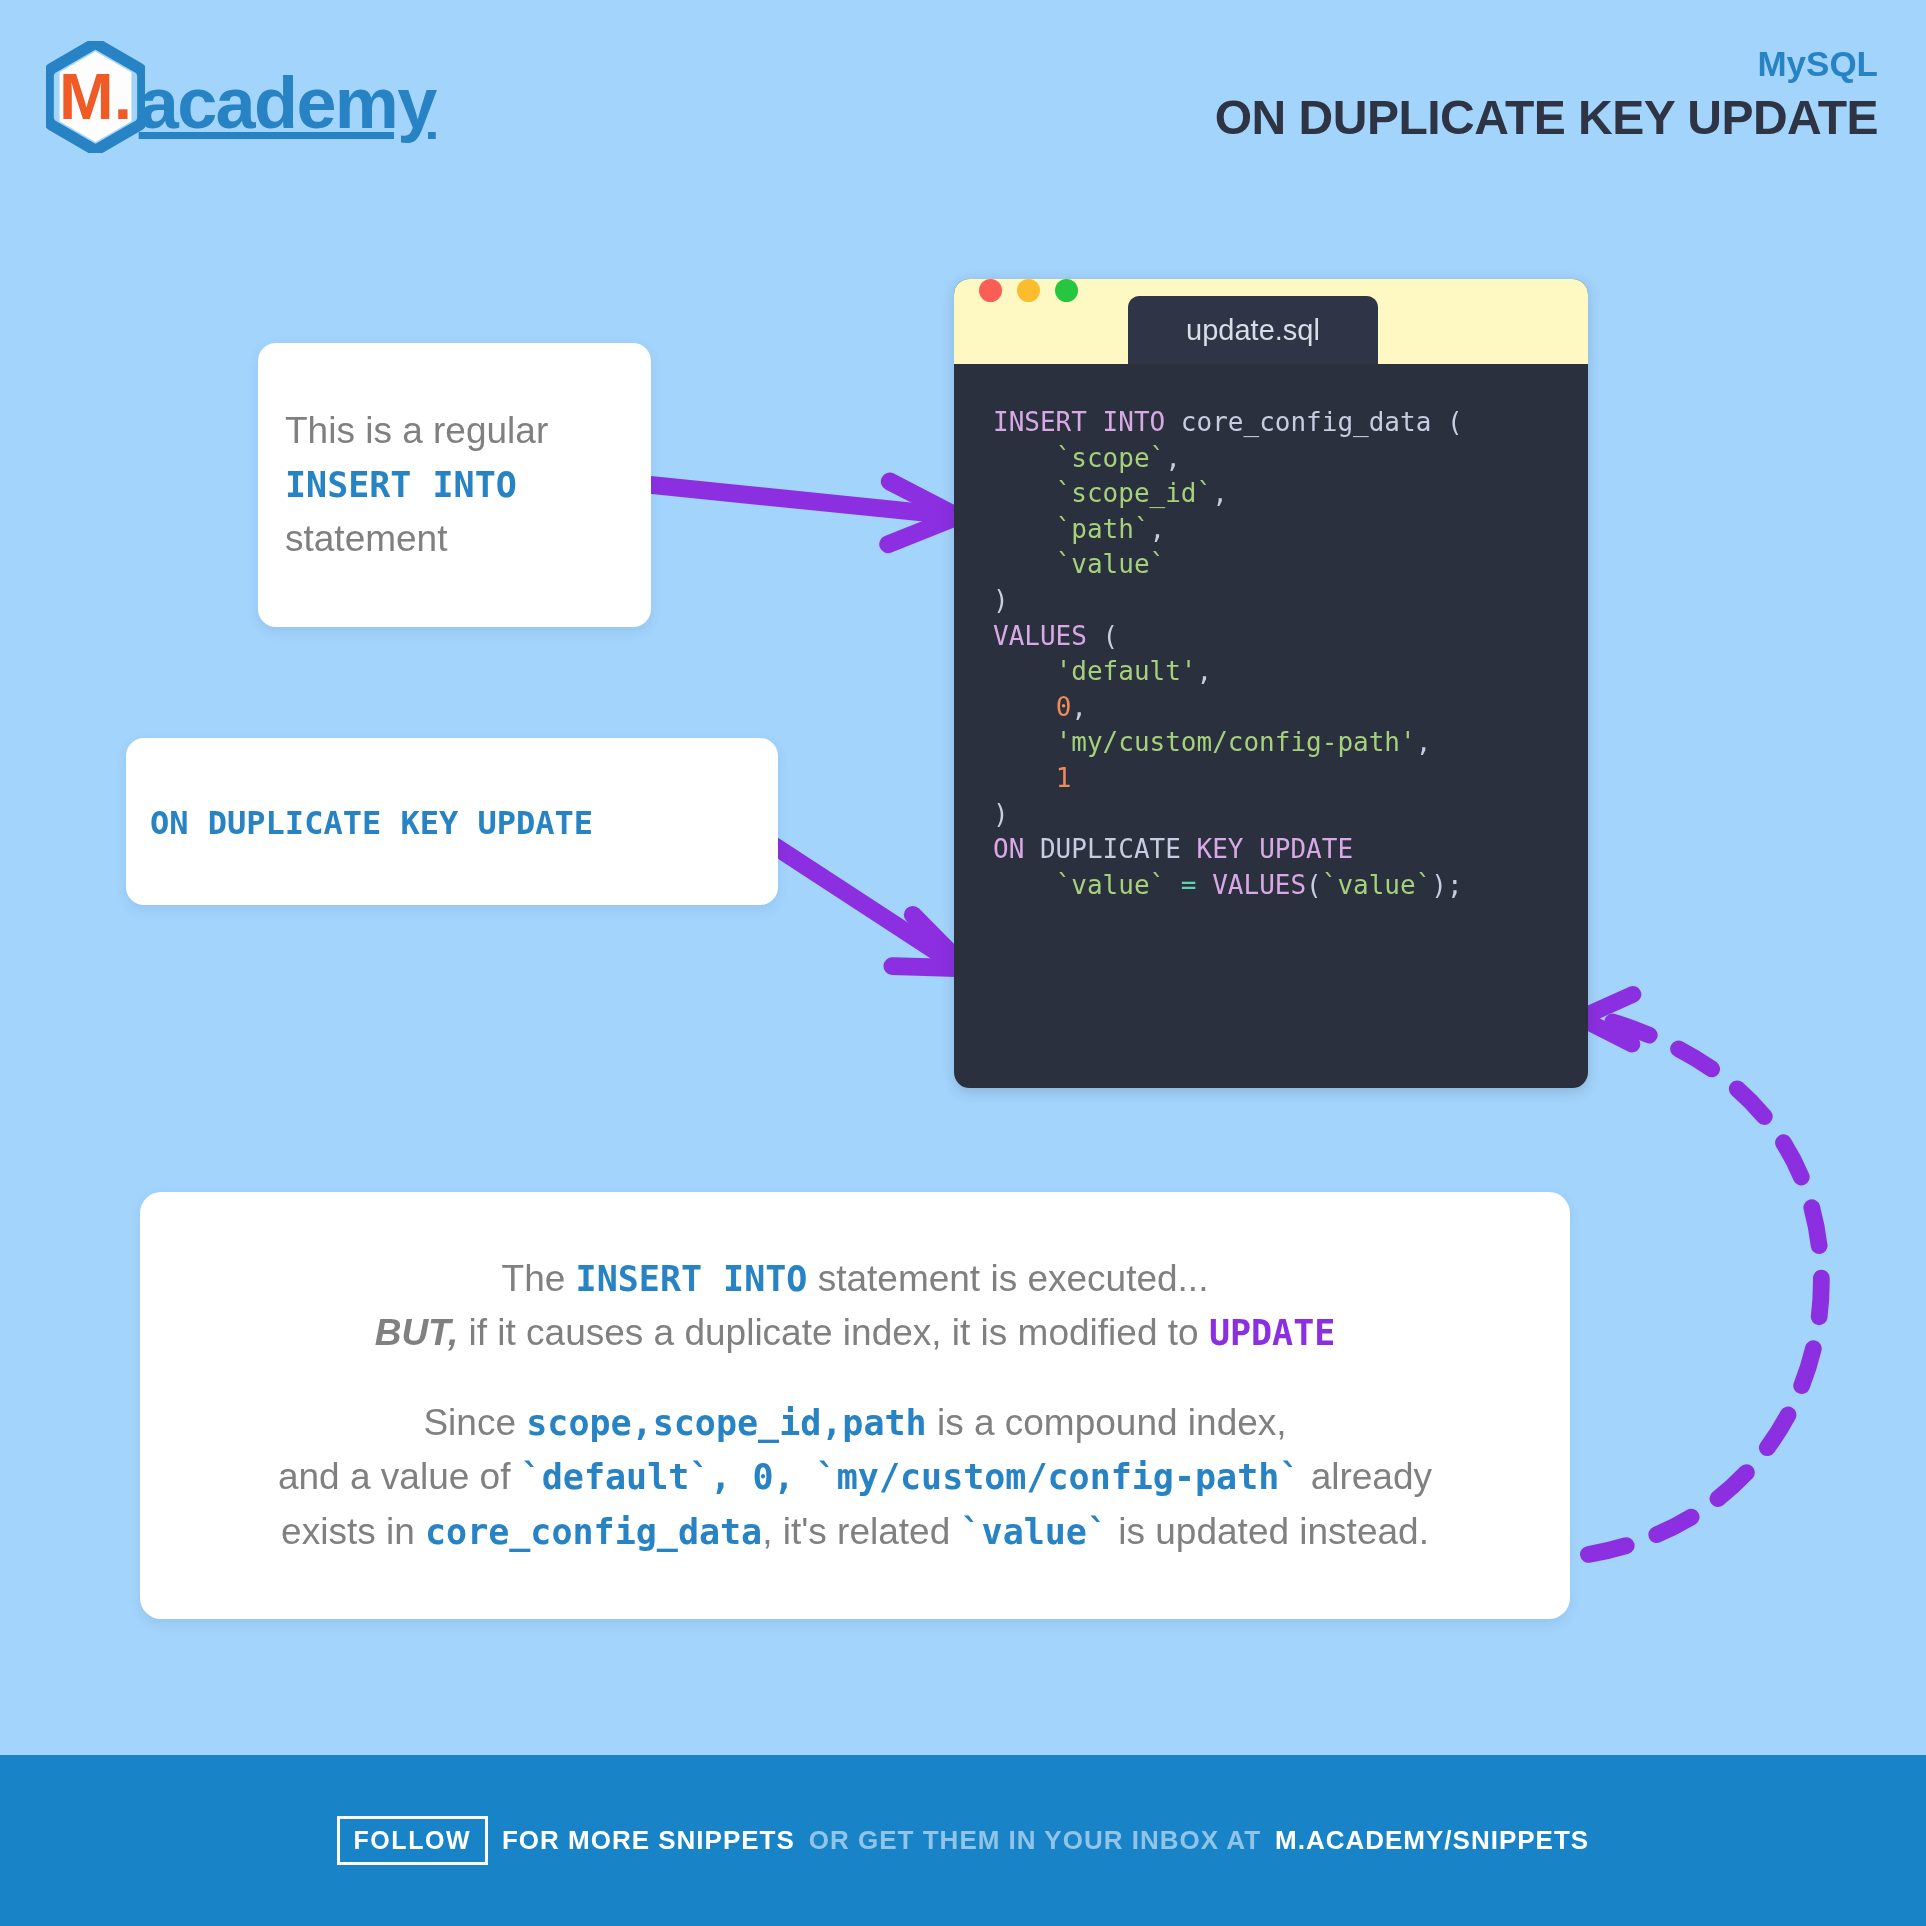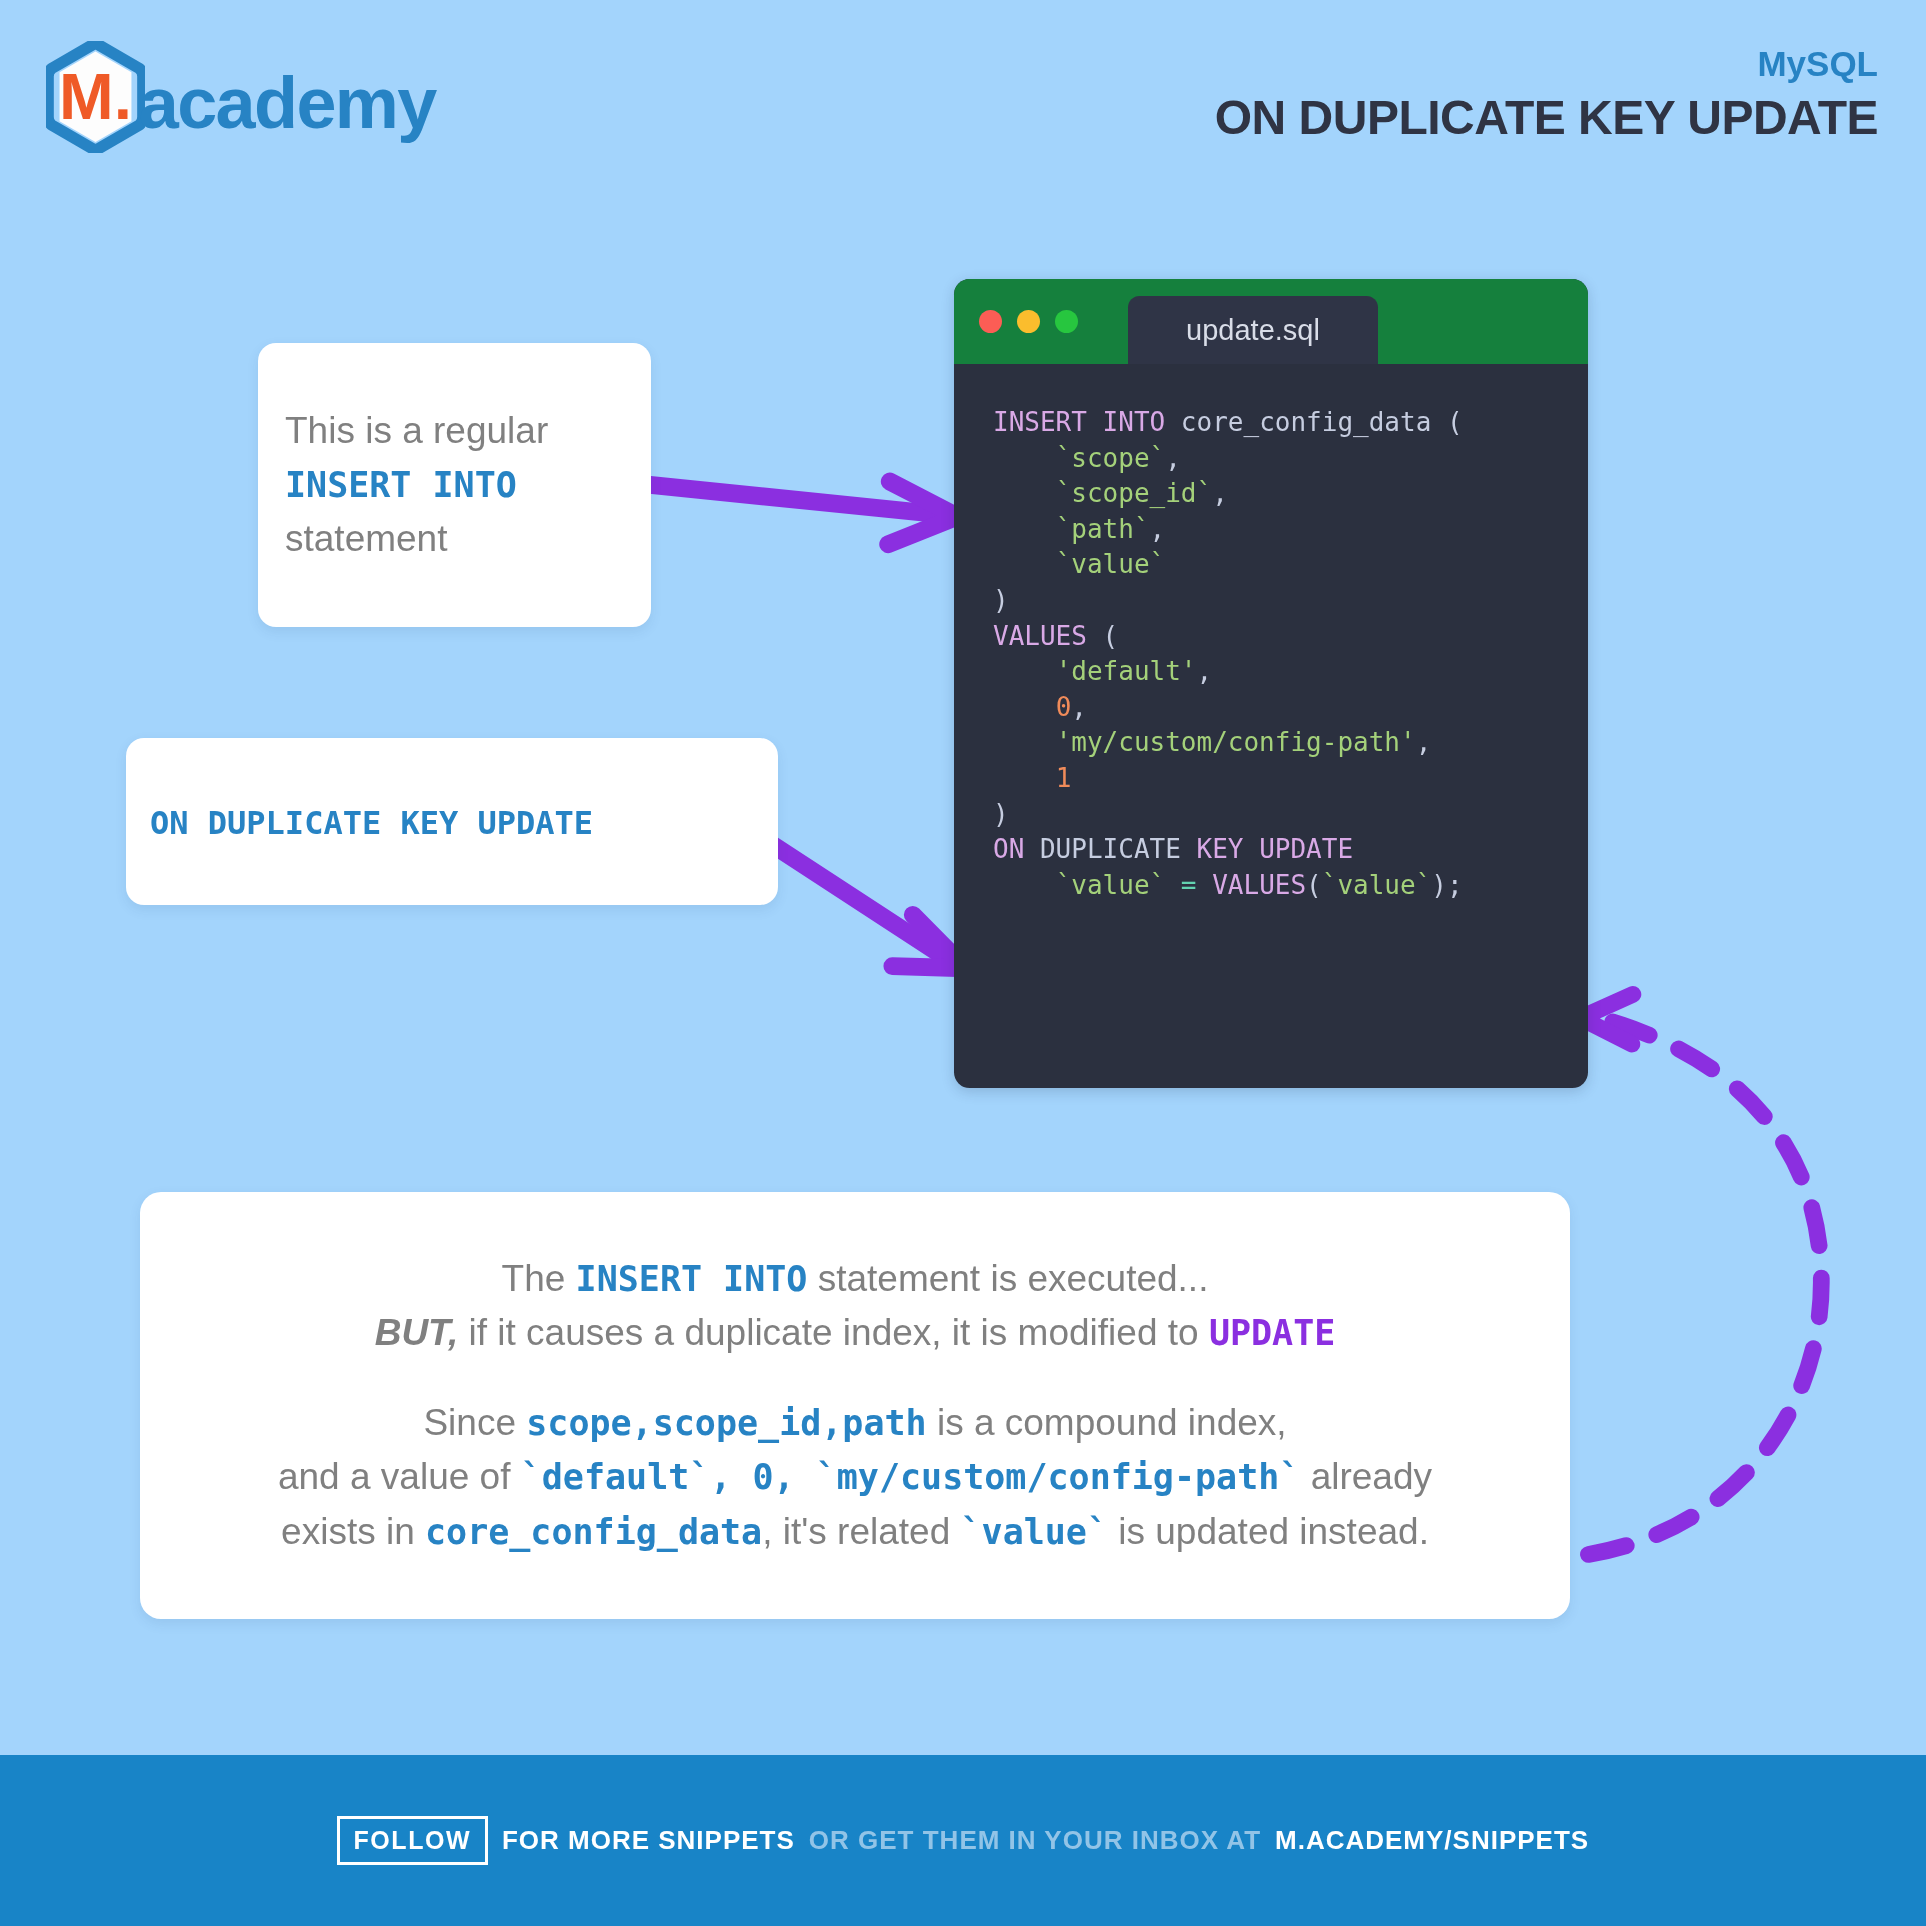--- a/index.html
+++ b/index.html
@@ -34,20 +34,21 @@
   .logo-word {
     font-family: "Liberation Sans", sans-serif;
     font-weight: 700;
     font-size: 72px;
     color: #2783c4;
     letter-spacing: -1.6px;
     margin-left: -8.4px;
     line-height: 1;
     position: relative;
     top: 6.3px;
+    text-decoration: underline;
   }
 
   .header-right {
     position: absolute;
     right: 48px;
     top: 46px;
     text-align: right;
   }
   .header-sub {
     font-size: 35px;
@@ -72,24 +73,23 @@
     top: 279px;
     width: 634px;
     height: 809px;
     background: #2b303f;
     border-radius: 15.7px;
     overflow: hidden;
     box-shadow: 0 3.1px 12.6px rgba(20,40,70,0.18);
   }
   .code-titlebar {
     height: 85px;
-    background: #15803d;
+    background: #fef9c3;
     position: relative;
     display: flex;
-    align-items: center;
   }
   .lights {
     display: flex;
     gap: 15px;
     margin-left: 25px;
   }
   .light {
     width: 23px;
     height: 23px;
     border-radius: 50%;

